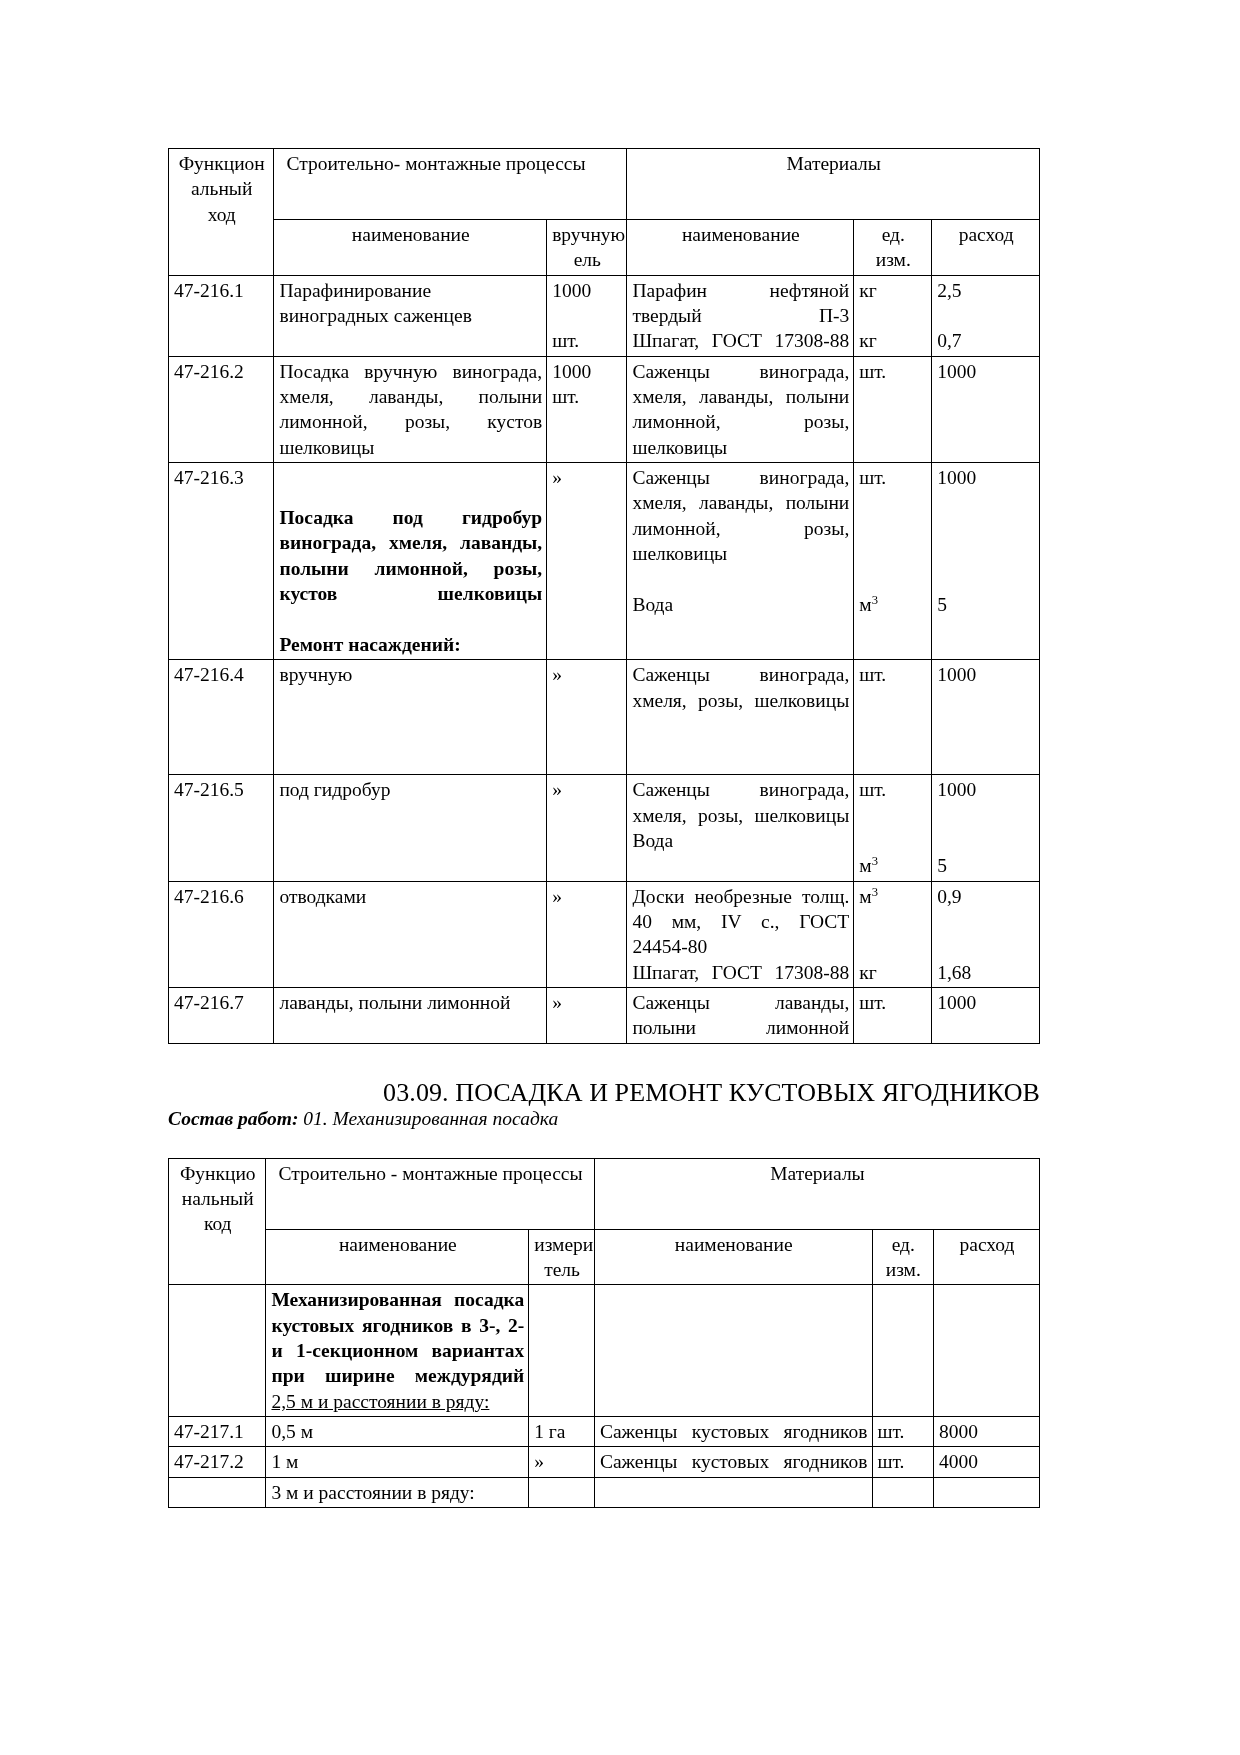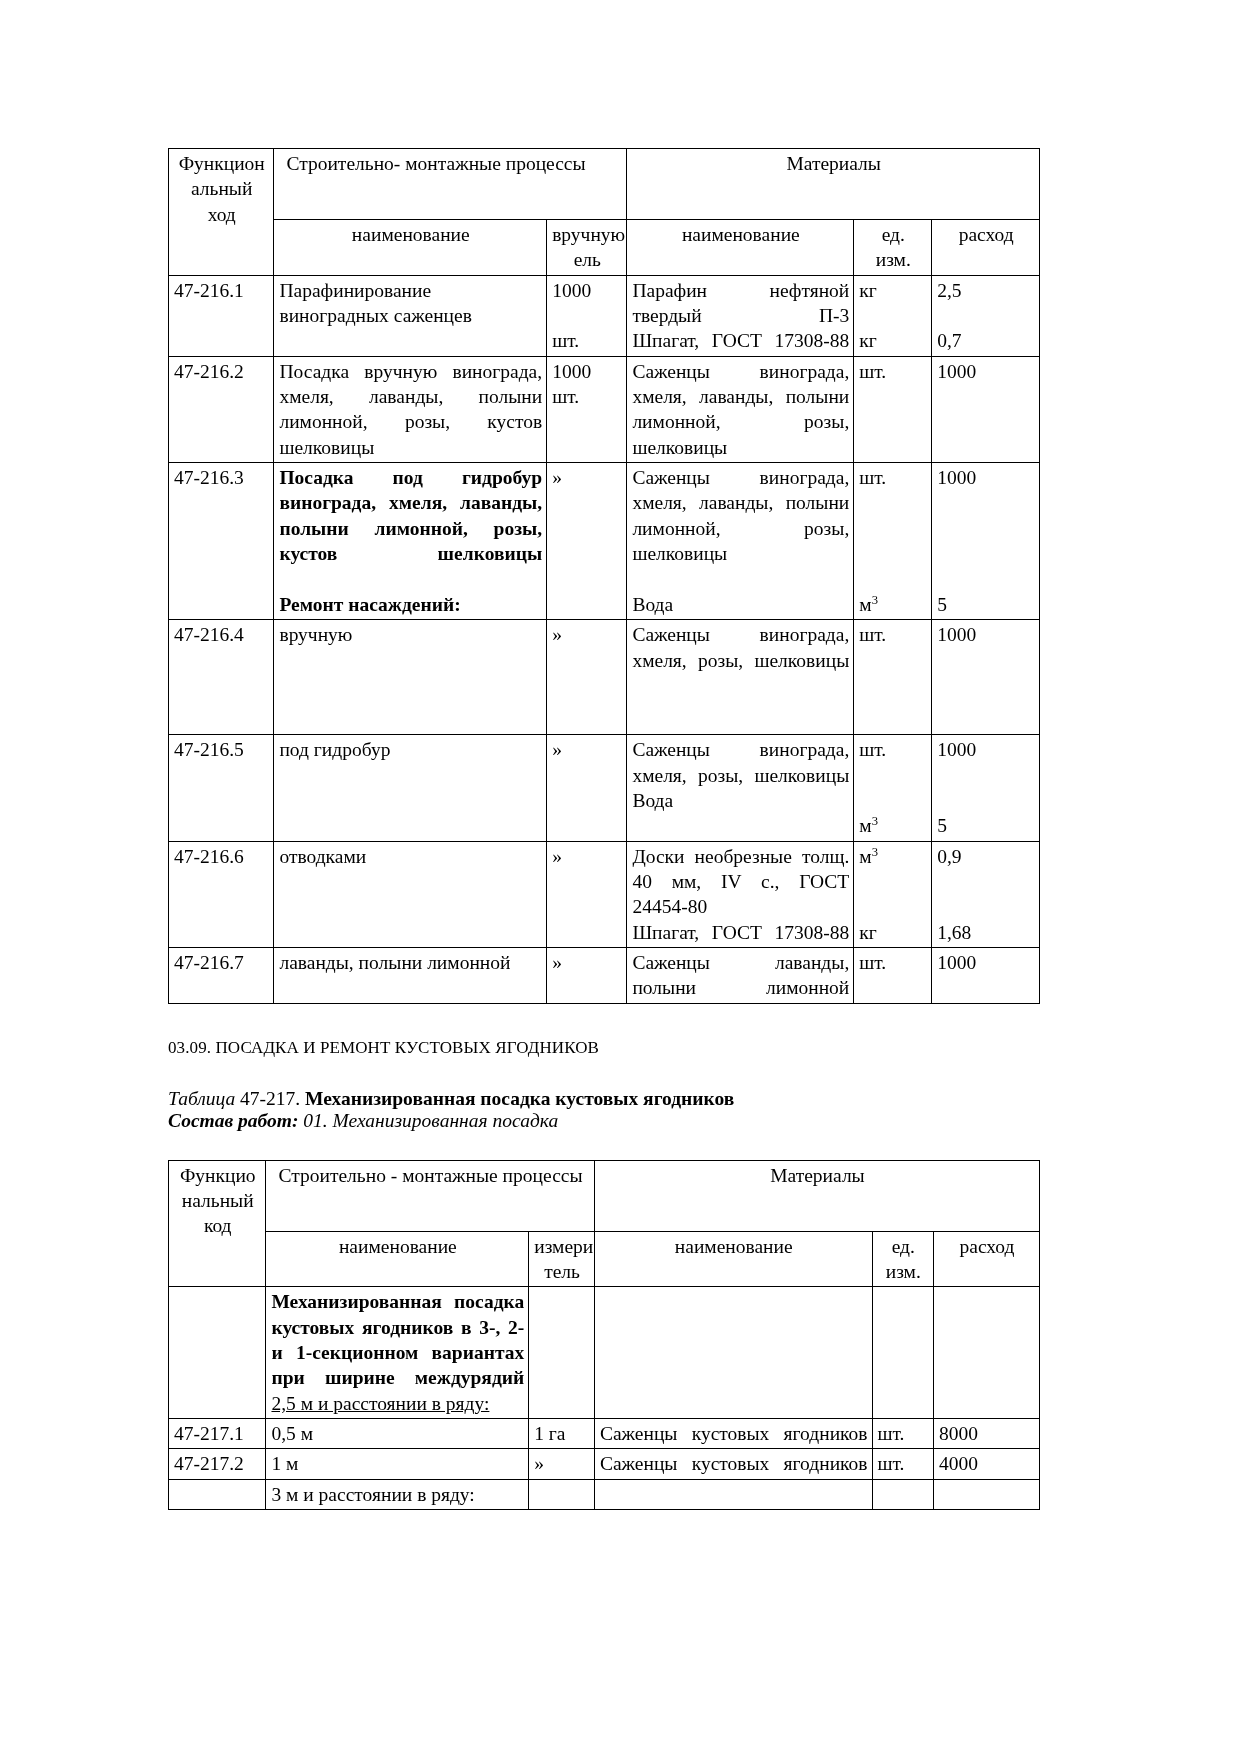--- a/index.html
+++ b/index.html
@@ -50,22 +50,23 @@
   .hdr-sub { height: 46px; }
 
   .just { text-align: justify; text-align-last: justify; }
   .b { font-weight: bold; }
   .spacer { display: block; height: 1.30em; }
 
   sup { font-size: 0.65em; vertical-align: super; line-height: 0; }
 
   .section-heading {
     margin: 34px 0 0 0;
-    font-size: 17px;
+    font-size: 26px;
     letter-spacing: 0.1px;
+    text-align: right;
   }
   .tbl-caption {
     margin: 30px 0 0 0;
     font-size: 19.5px;
   }
   .tbl-caption .it { font-style: italic; }
   .tbl-caption .bd { font-weight: bold; }
   .tbl-caption2 {
     margin: 0 0 0 0;
     font-size: 19.5px;
@@ -152,21 +153,21 @@
         <td class="b just">Посадка вручную винограда, хмеля, лаванды, полыни лимонной, розы, кустов шелковицы</td>
         <td>1000 шт.</td>
         <td class="just">Саженцы винограда, хмеля, лаванды, полыни лимонной, розы, шелковицы</td>
         <td>шт.</td>
         <td>1000</td>
       </tr>
 
       <tr>
         <td>47-216.3</td>
         <td>
-          <span class="b just" style="display:block;">Посадка под гидробур винограда, хмеля, лаванды, полыни лимонной, розы, кустов шелковицы</span>
+          <span class="b just" style="display:block;margin-top:40px;">Посадка под гидробур винограда, хмеля, лаванды, полыни лимонной, розы, кустов шелковицы</span>
           <span class="spacer"></span>
           <span class="b" style="display:block;">Ремонт насаждений:</span>
         </td>
         <td>»</td>
         <td class="just">
           <span style="display:block;" class="just">Саженцы винограда, хмеля, лаванды, полыни лимонной, розы, шелковицы</span>
           <span class="spacer"></span>
           <span style="display:block;text-align:left;">Вода</span>
         </td>
         <td>
@@ -246,23 +247,20 @@
         <td>»</td>
         <td class="just">Саженцы лаванды, полыни лимонной</td>
         <td>шт.</td>
         <td>1000</td>
       </tr>
     </tbody>
   </table>
 
   <p class="section-heading">03.09. ПОСАДКА И РЕМОНТ КУСТОВЫХ ЯГОДНИКОВ</p>
 
-  <p class="tbl-caption">
-    <span class="it">Таблица</span><span> 47-217. </span><span class="bd">Механизированная посадка кустовых ягодников</span>
-  </p>
   <p class="tbl-caption2">
     <span class="bi">Состав работ:</span><span class="it"> 01. Механизированная посадка</span>
   </p>
 
   <div class="gap-before-table2"></div>
 
   <table class="doc-table">
     <colgroup>
       <col class="d-code">
         <col class="d-name">

